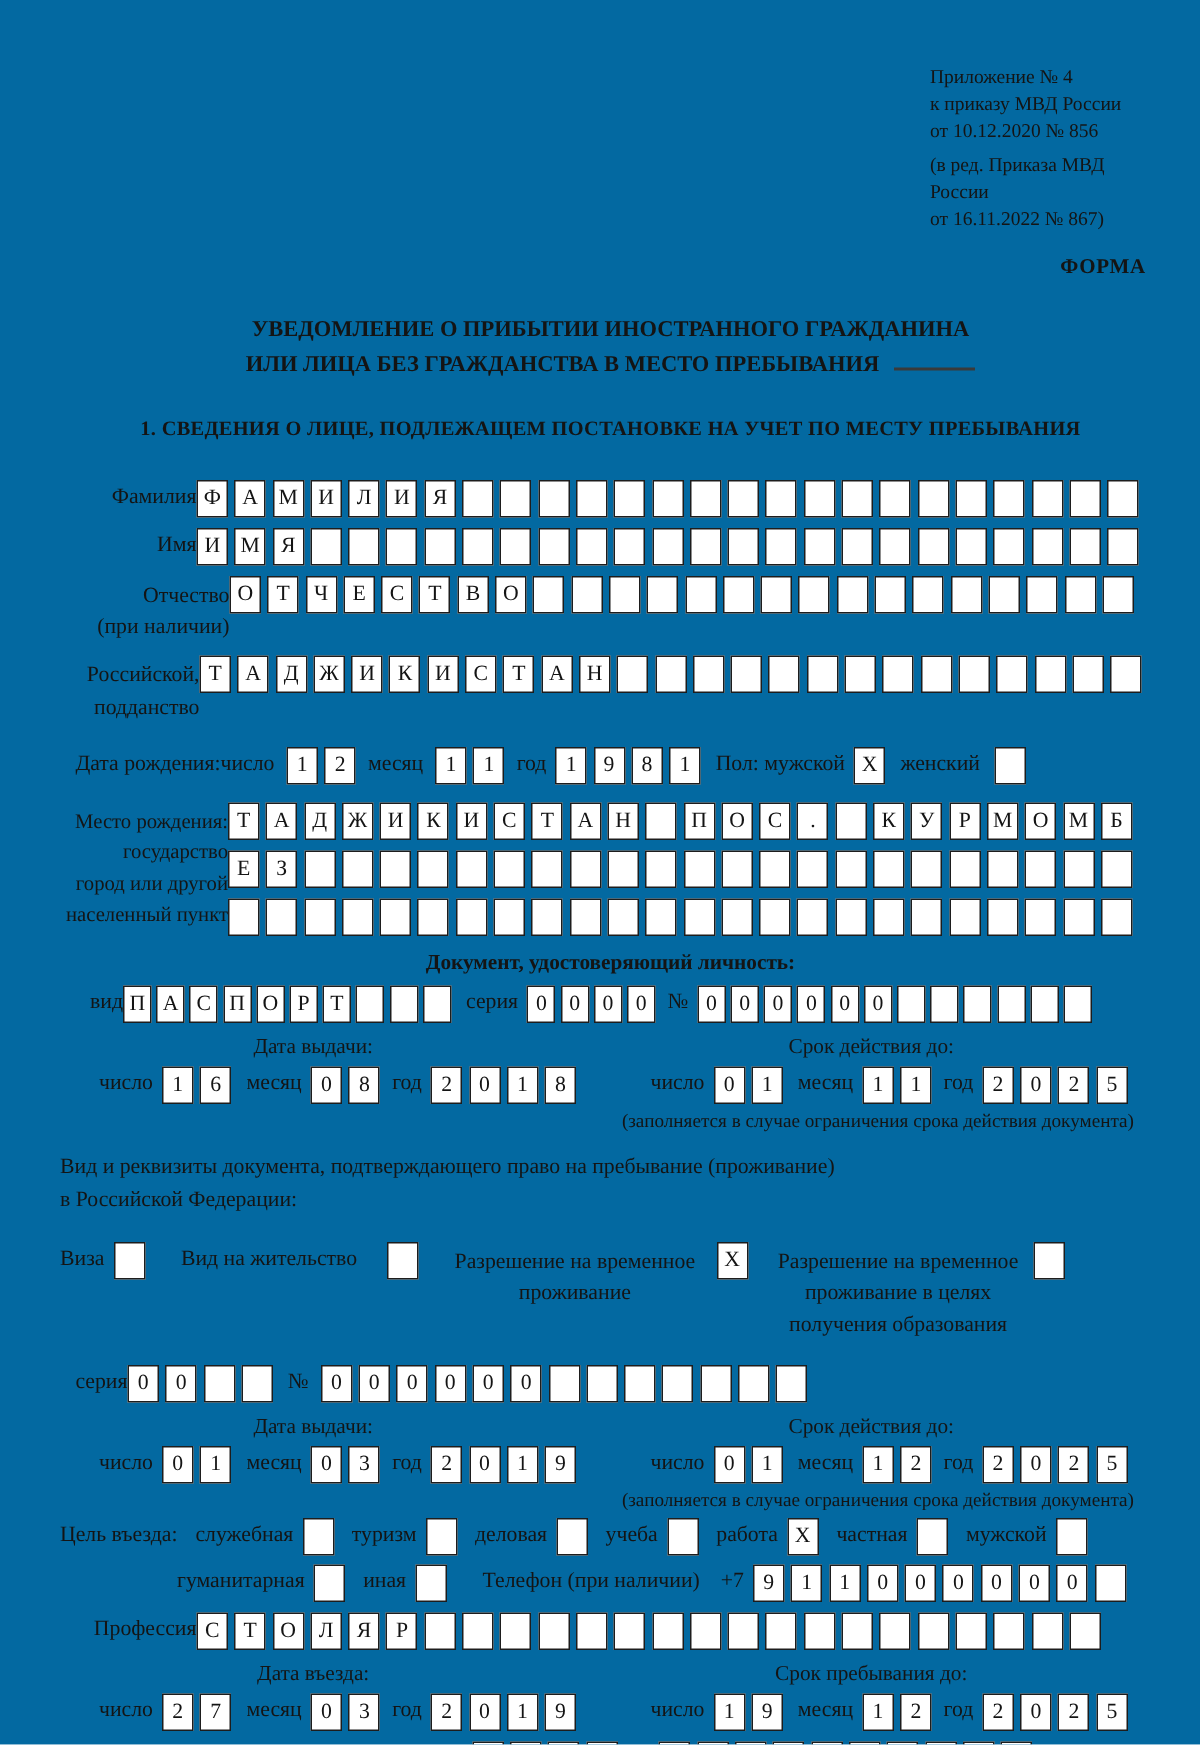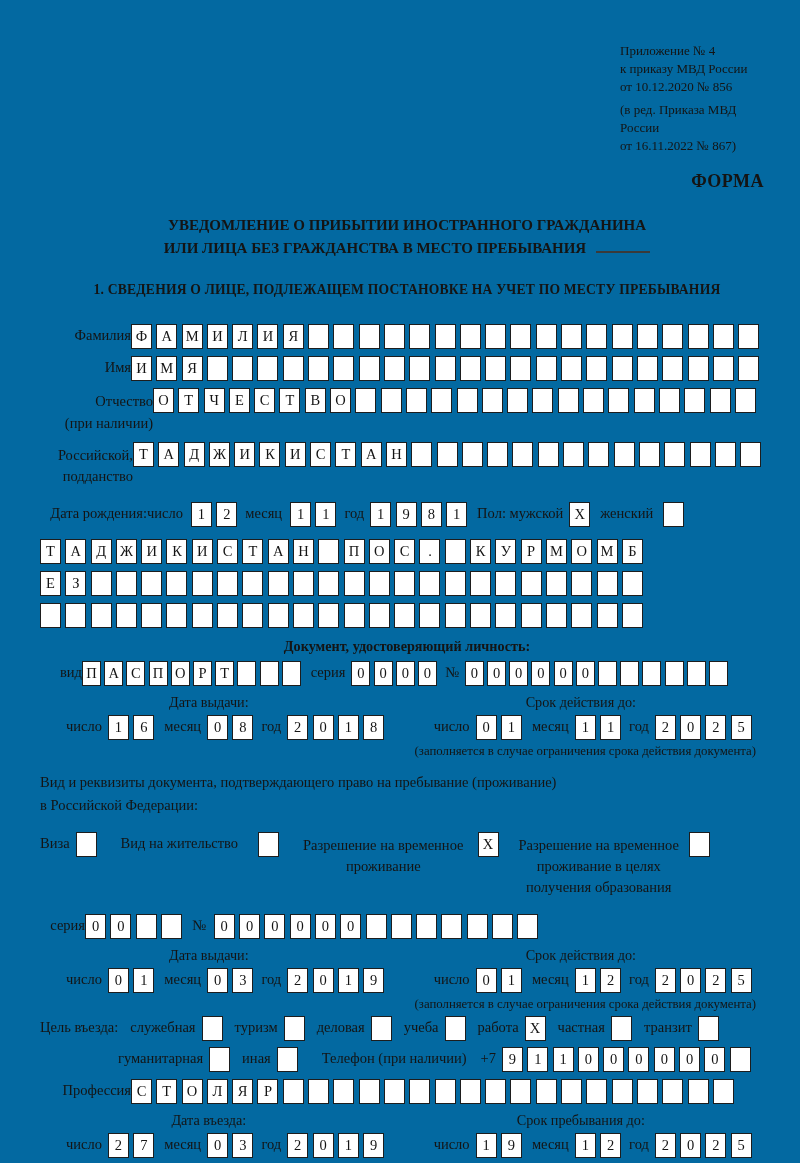--- a/index.html
+++ b/index.html
@@ -9,21 +9,21 @@
     padding:42px 26px 0 40px;
     font-family:"Liberation Serif", serif;
     color:#141414;
     font-size:14.5px;
     background:#0369a1;
     overflow:hidden;
   }
   
   .annex{margin-left:580px;font-size:13px;line-height:1.38;}
   .annex .group2{margin-top:5px;}
-  .form-label{text-align:right;padding-right:10px;font-weight:bold;font-size:18px;margin-top:16px;letter-spacing:.5px;}
+  .form-label{text-align:right;padding-right:10px;font-weight:bold;font-size:14px;margin-top:16px;letter-spacing:.5px;}
   .title{text-align:center;font-weight:bold;font-size:15px;margin-top:22px;line-height:1.55;}
   .blank-line{display:inline-block;width:54px;border-bottom:2.2px solid #3a3a3a;height:.9em;margin-left:10px;}
   .section-heading{font-weight:bold;font-size:13.6px;margin-top:22px;text-align:center;white-space:nowrap;letter-spacing:.2px;}
   
   .cells{display:flex;gap:4.3px;}
   .cell{
     box-sizing:border-box;flex:none;
     width:21px;height:25px;
     border:1.7px solid #1d1d1d;
     display:flex;align-items:center;justify-content:center;
@@ -236,20 +236,26 @@
     <div class="cells gap6">
         <span class="cell">X</span>
       </div>
     <div class="inline-lab gap10">женский</div>
     <div class="cells gap10">
         <span class="cell"></span>
       </div>
   </div>
 
   <div class="frow" style="margin-top:12px;">
+    <div class="flabel w112 lab-lines" style="font-size:13.8px;">
+        <div>Место рождения:</div>
+        <div>государство</div>
+        <div>город или другой</div>
+        <div>населенный пункт</div>
+      </div>
     <div class="stack">
       <div class="cells">
           <span class="cell">Т</span>
           <span class="cell">А</span>
           <span class="cell">Д</span>
           <span class="cell">Ж</span>
           <span class="cell">И</span>
           <span class="cell">К</span>
           <span class="cell">И</span>
           <span class="cell">С</span>
@@ -550,21 +556,21 @@
           <span class="cell">X</span>
         </div>
     </div>
     <div class="purpose-opt">
       <span class="inline-lab">частная</span>
       <div class="cells">
           <span class="cell"></span>
         </div>
     </div>
     <div class="purpose-opt">
-      <span class="inline-lab">транзит</span>
+      <span class="inline-lab">мужской</span>
       <div class="cells">
           <span class="cell"></span>
         </div>
     </div>
   </div>
 
   <div class="frow" style="margin-top:6px;padding-left:78px;">
     <div class="purpose-opt" style="margin-left:0;">
       <span class="inline-lab">гуманитарная</span>
       <div class="cells">

